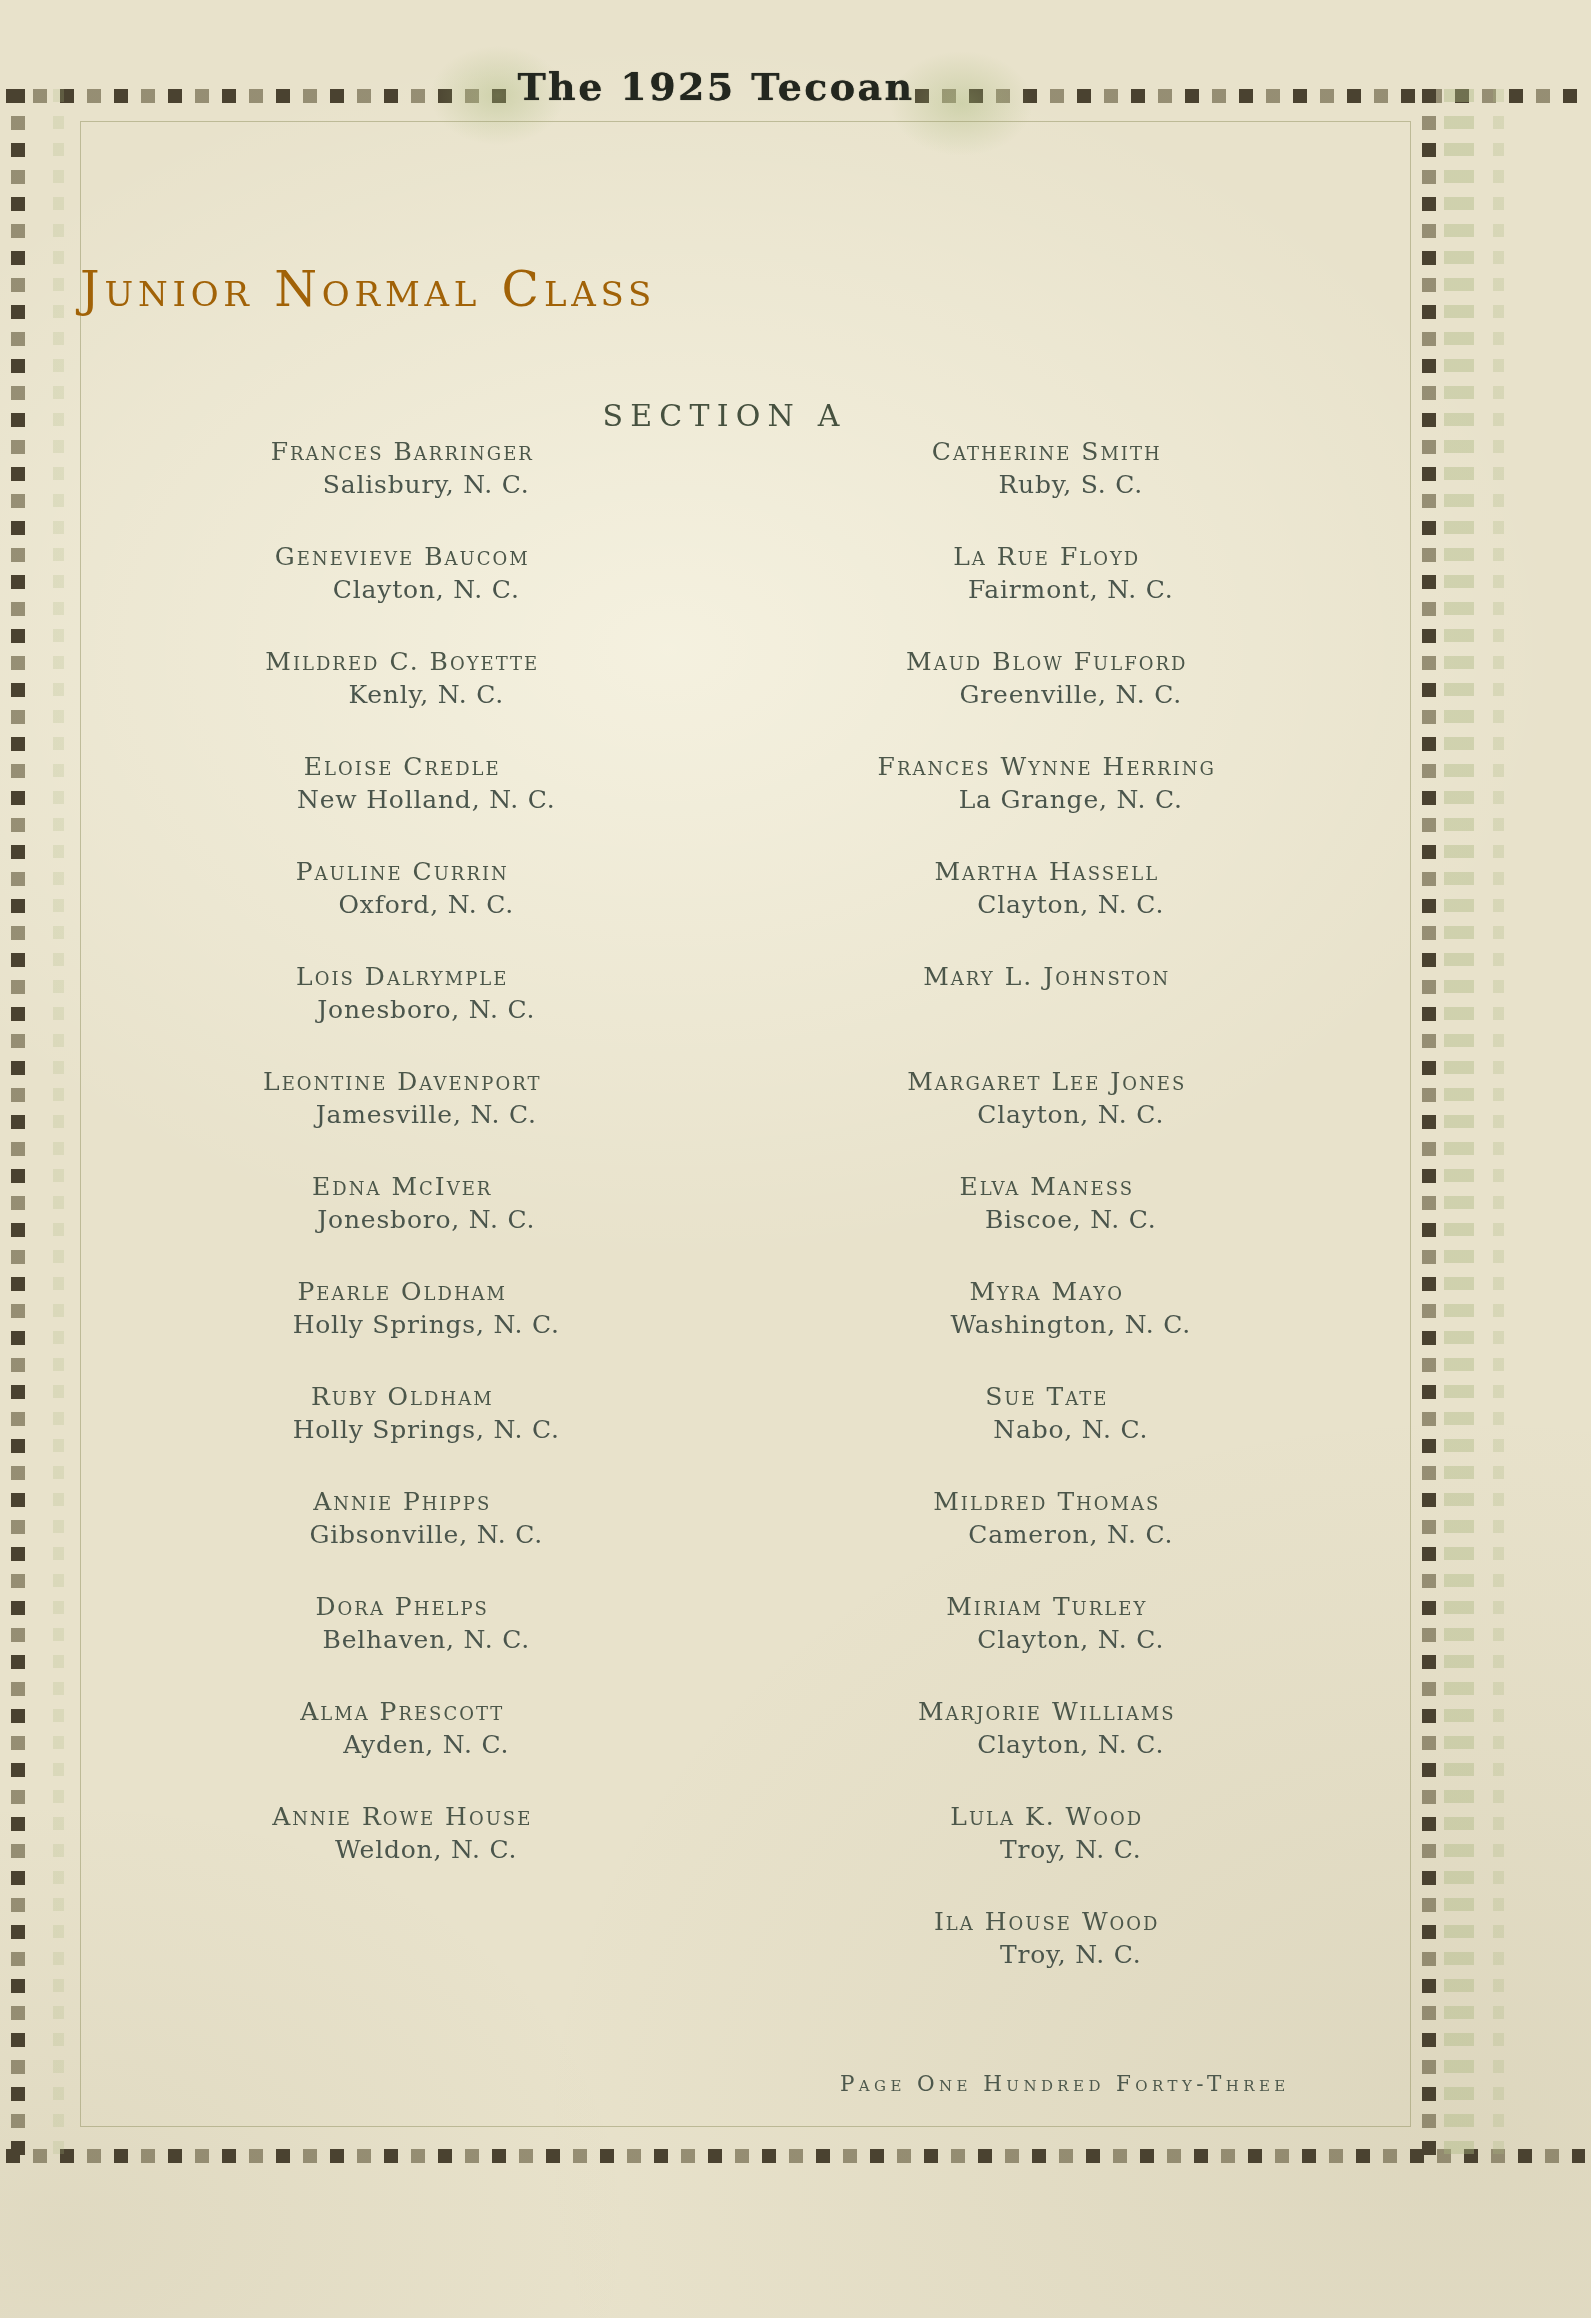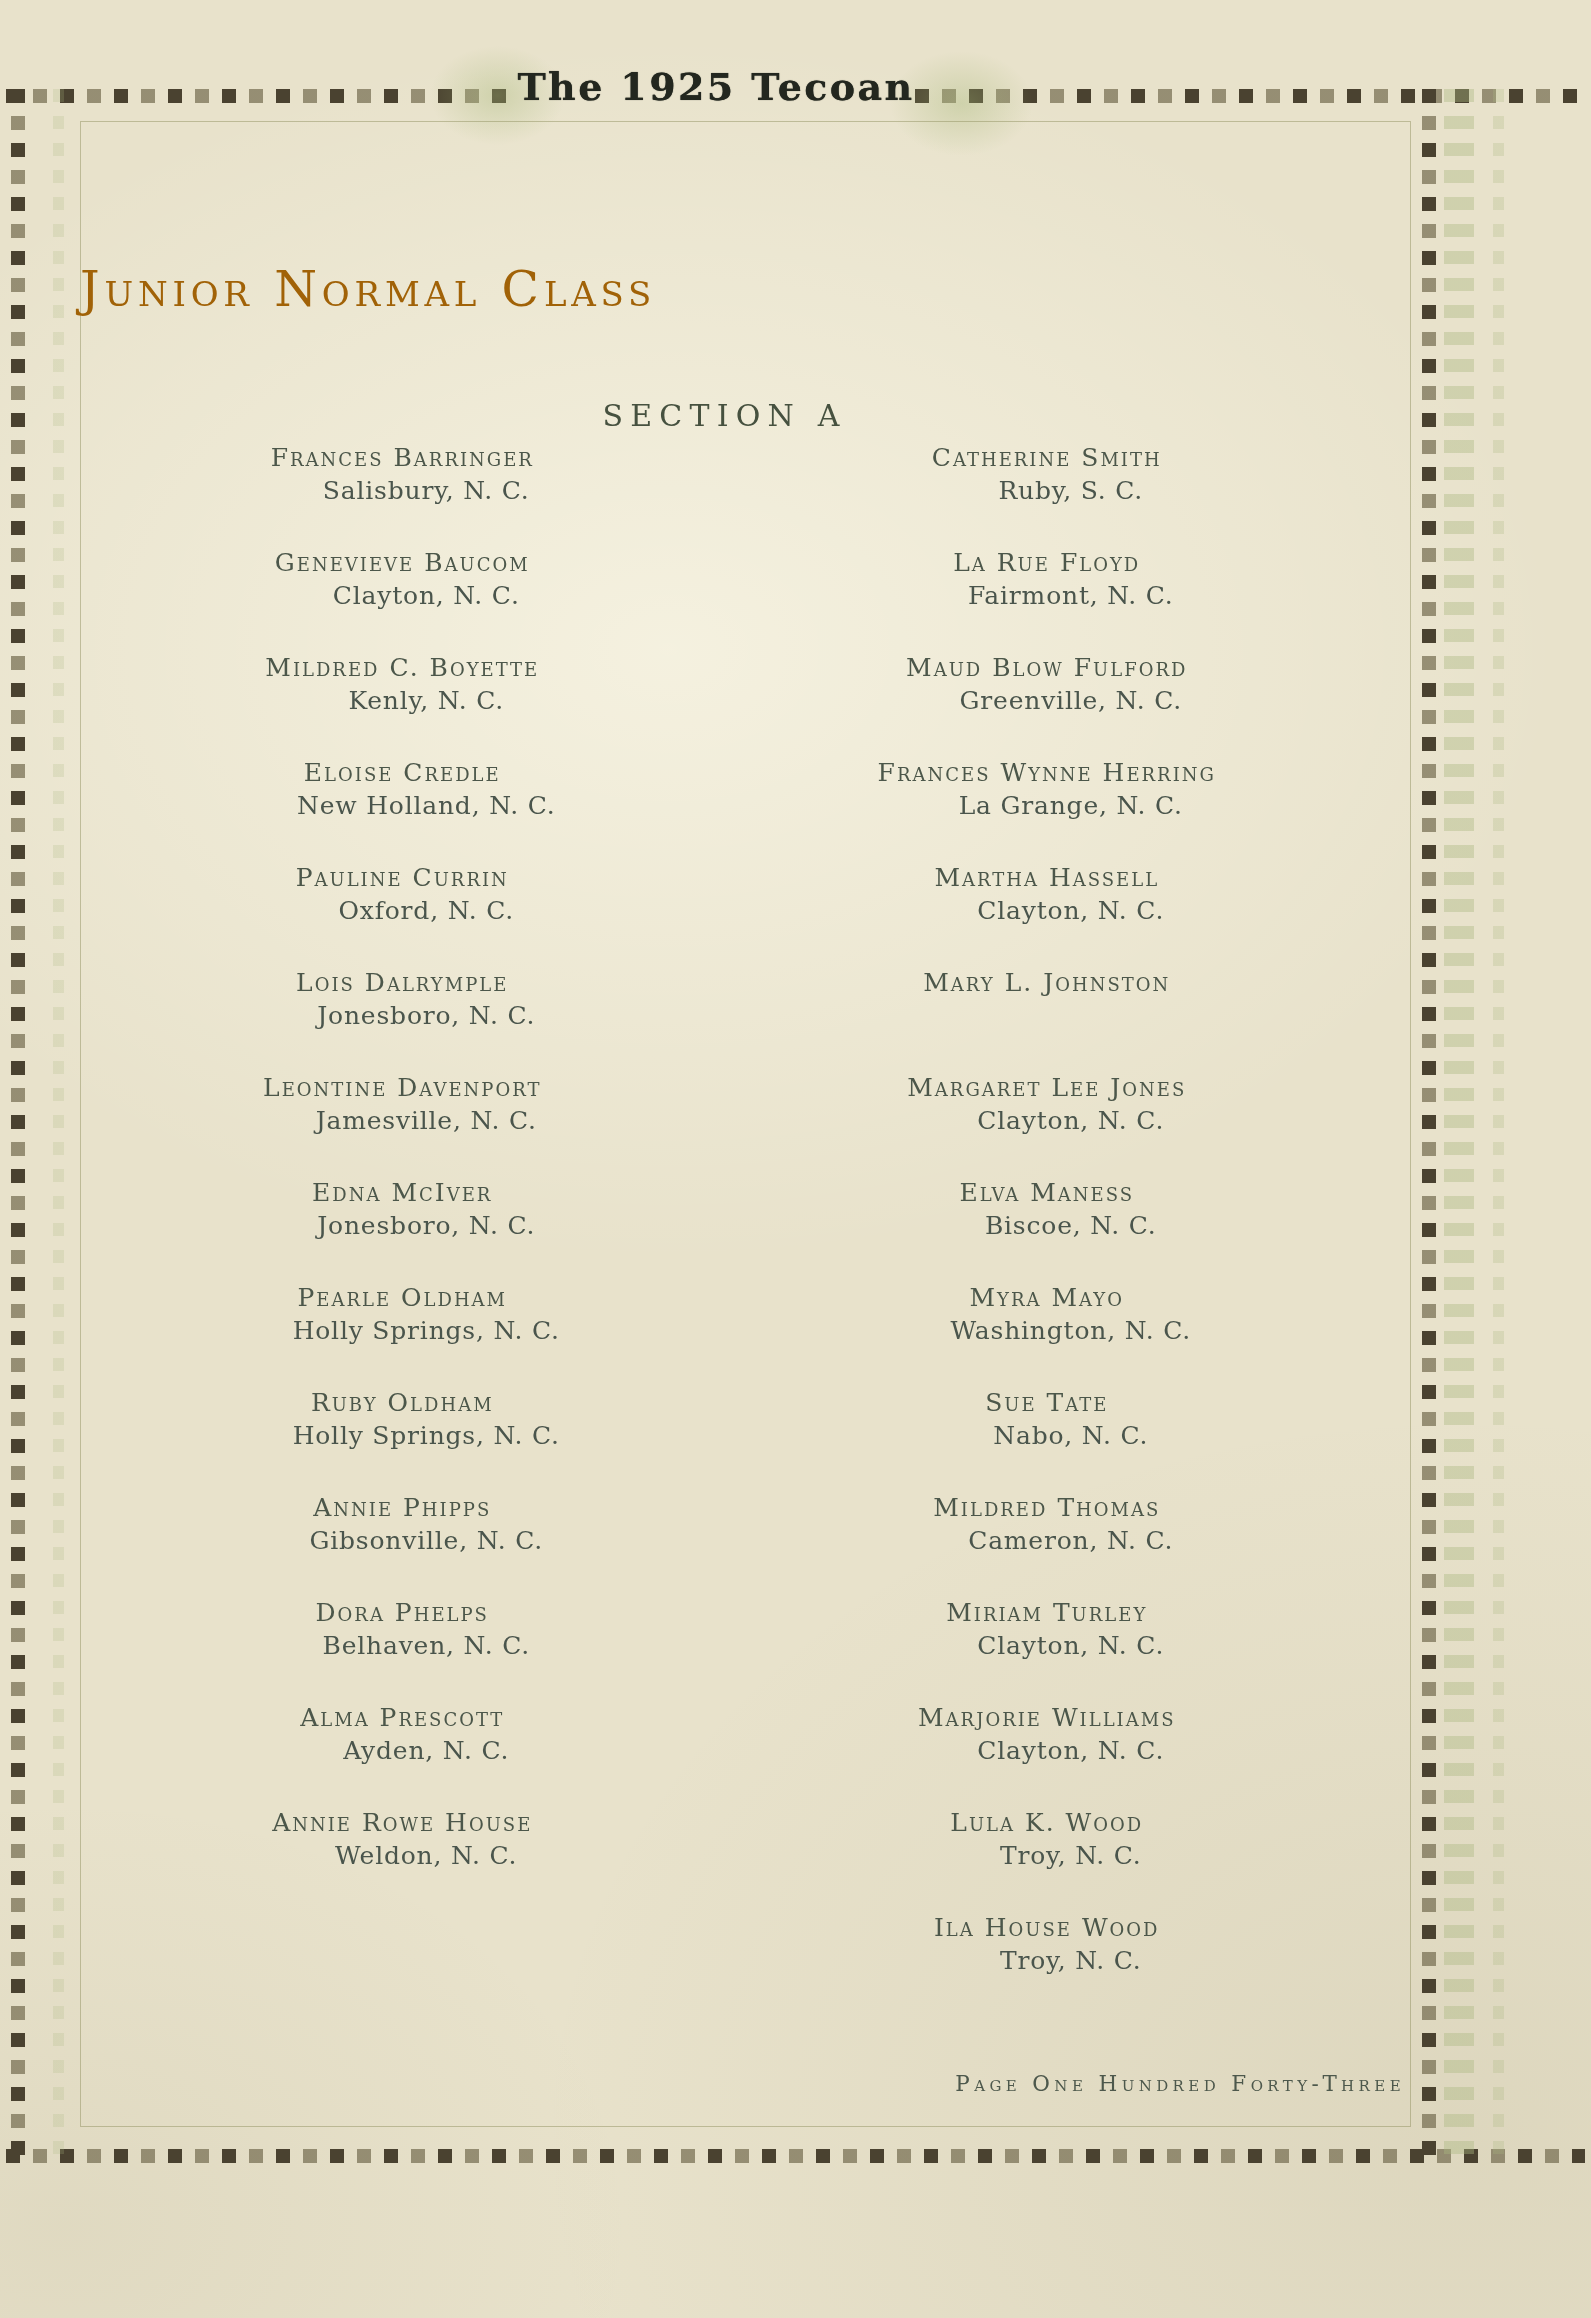--- a/index.html
+++ b/index.html
@@ -82,31 +82,30 @@
   .roster {
     position:absolute; left:80px; top:435px; width:1289px;
     display:flex;
   }
   .col { width:50%; display:flex; flex-direction:column; align-items:center; }
   .entry { height:105px; width:100%; text-align:center; }
   .entry-name {
     font-variant:small-caps;
     font-size:25px; letter-spacing:2px; line-height:33px;
     color:#4c574a;
-    margin-top:6px;
   }
   .entry-place {
     font-size:25px; letter-spacing:0.8px; line-height:33px;
     color:#4a554c;
     margin-left:48px;
   }
 
   .footer {
     position:absolute; left:840px; top:2071px; width:565px;
-    text-align:right;
+    text-align:left;
     font-variant:small-caps;
     font-size:21.5px; letter-spacing:4.4px;
     color:#4d584c;
   }
 </style>
 </head>
 <body>
 
 <div class="page">
 

